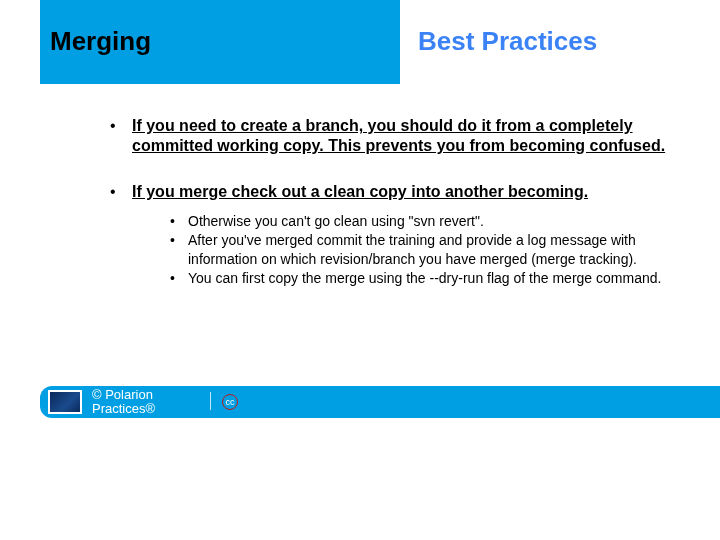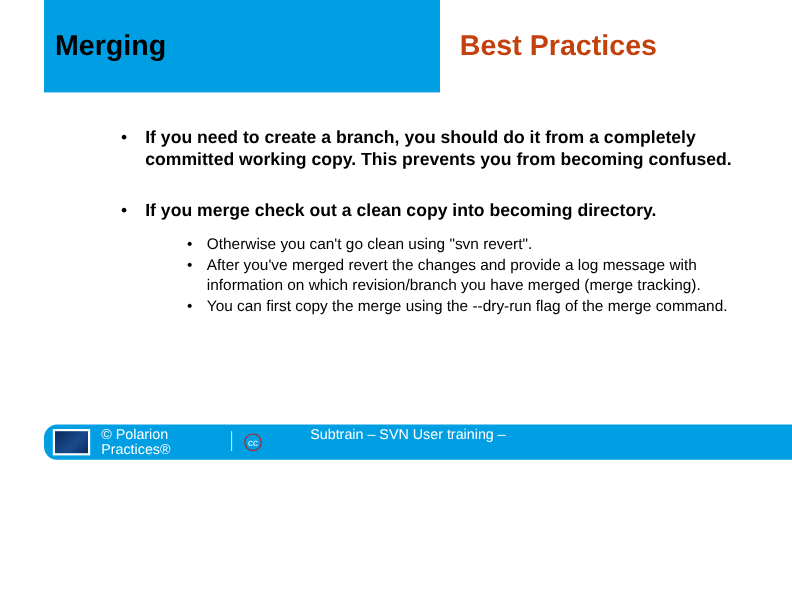--- a/index.html
+++ b/index.html
@@ -1,25 +1,25 @@
 <!DOCTYPE html>
 <html><head>
 <meta charset="utf-8">
 <style>
   * { margin: 0; padding: 0; box-sizing: border-box; }
   html, body { width: 720px; height: 540px; font-family: Arial, Helvetica, sans-serif; background: #fff; overflow: hidden; }
   .slide { position: relative; width: 720px; height: 418px; margin-left: 40px; }
   .header { position: relative; width: 720px; height: 84px; }
   .header-blue { position: absolute; left: 0; top: 0; width: 360px; height: 84px; background: #009fe3; }
   .title-left { position: absolute; left: 10px; top: 26px; font-size: 26px; font-weight: bold; color: #000; }
-  .title-right { position: absolute; left: 378px; top: 26px; font-size: 26px; font-weight: bold; color: #c2410c; }
+  .title-right { position: absolute; left: 378px; top: 26px; font-size: 26px; font-weight: bold; color: #3b82f6; }
   .content { position: absolute; left: 70px; top: 116px; width: 590px; color: #000; }
   .bullet-main { display: flex; margin-bottom: 26px; font-size: 16px; font-weight: bold; line-height: 1.25; }
   .bullet-main .mark { width: 22px; flex: 0 0 22px; font-weight: normal; color: #000; }
-  .bullet-main .txt { flex: 1; }
+  .bullet-main .txt { flex: 1; text-decoration: underline; }
   .sublist { margin-left: 60px; margin-top: -16px; margin-bottom: 26px; }
   .bullet-sub { display: flex; font-size: 14px; line-height: 1.35; font-weight: normal; }
   .bullet-sub .mark { width: 18px; flex: 0 0 18px; color: #000; }
   .bullet-sub .txt { flex: 1; }
   .footer { position: absolute; left: 0; bottom: 0; width: 720px; height: 32px; background: #009fe3; color: #fff; font-size: 13px; border-radius: 12px; }
   .footer .logo { position: absolute; left: 8px; top: 4px; width: 34px; height: 24px; background: #fff; }
   .footer .logo-inner { position: absolute; left: 2px; top: 2px; width: 30px; height: 20px; background: linear-gradient(135deg, #0a2a5c 0%, #1a4a8c 60%, #0a2a5c 100%); }
   .footer .copy { position: absolute; left: 52px; top: 2px; line-height: 1.1; }
   .footer .divider { position: absolute; left: 170px; top: 6px; width: 1px; height: 18px; background: #bfe8f8; }
   .footer .cc { position: absolute; left: 182px; top: 8px; width: 16px; height: 16px; border: 1px solid #b91c1c; border-radius: 50%; display: flex; align-items: center; justify-content: center; font-size: 9px; }
@@ -39,49 +39,49 @@
 
   <div class="content">
 
     <div class="bullet-main">
       <div class="mark">•</div>
       <div class="txt">If you need to create a branch, you should do it from a completely committed working copy. This prevents you from becoming confused.</div>
     </div>
 
     <div class="bullet-main">
       <div class="mark">•</div>
-      <div class="txt">If you merge check out a clean copy into becoming directory.</div>
+      <div class="txt">If you merge check out a clean copy into another becoming.</div>
     </div>
 
     <div class="sublist">
       <div class="bullet-sub">
         <div class="mark">•</div>
         <div class="txt">Otherwise you can't go clean using "svn revert".</div>
       </div>
       <div class="bullet-sub">
         <div class="mark">•</div>
-        <div class="txt">After you've merged revert the changes and provide a log message with information on which revision/branch you have merged (merge tracking).</div>
+        <div class="txt">After you've merged commit the training and provide a log message with information on which revision/branch you have merged (merge tracking).</div>
       </div>
       <div class="bullet-sub">
         <div class="mark">•</div>
         <div class="txt">You can first copy the merge using the --dry-run flag of the merge command.</div>
       </div>
     </div>
 
   </div>
 
   <div class="footer">
     <div class="logo">
       <div class="logo-inner"></div>
     </div>
     <div class="copy">
       <span>© Polarion</span><br>
       <span>Practices®</span>
     </div>
     <div class="divider"></div>
     <div class="cc">cc</div>
     <div class="subtrain">
-      <span>Subtrain – SVN User training –</span><br>
+      <br>
     </div>
     <div class="pagenum">98</div>
   </div>
 
 </div>
 
 </body></html>

